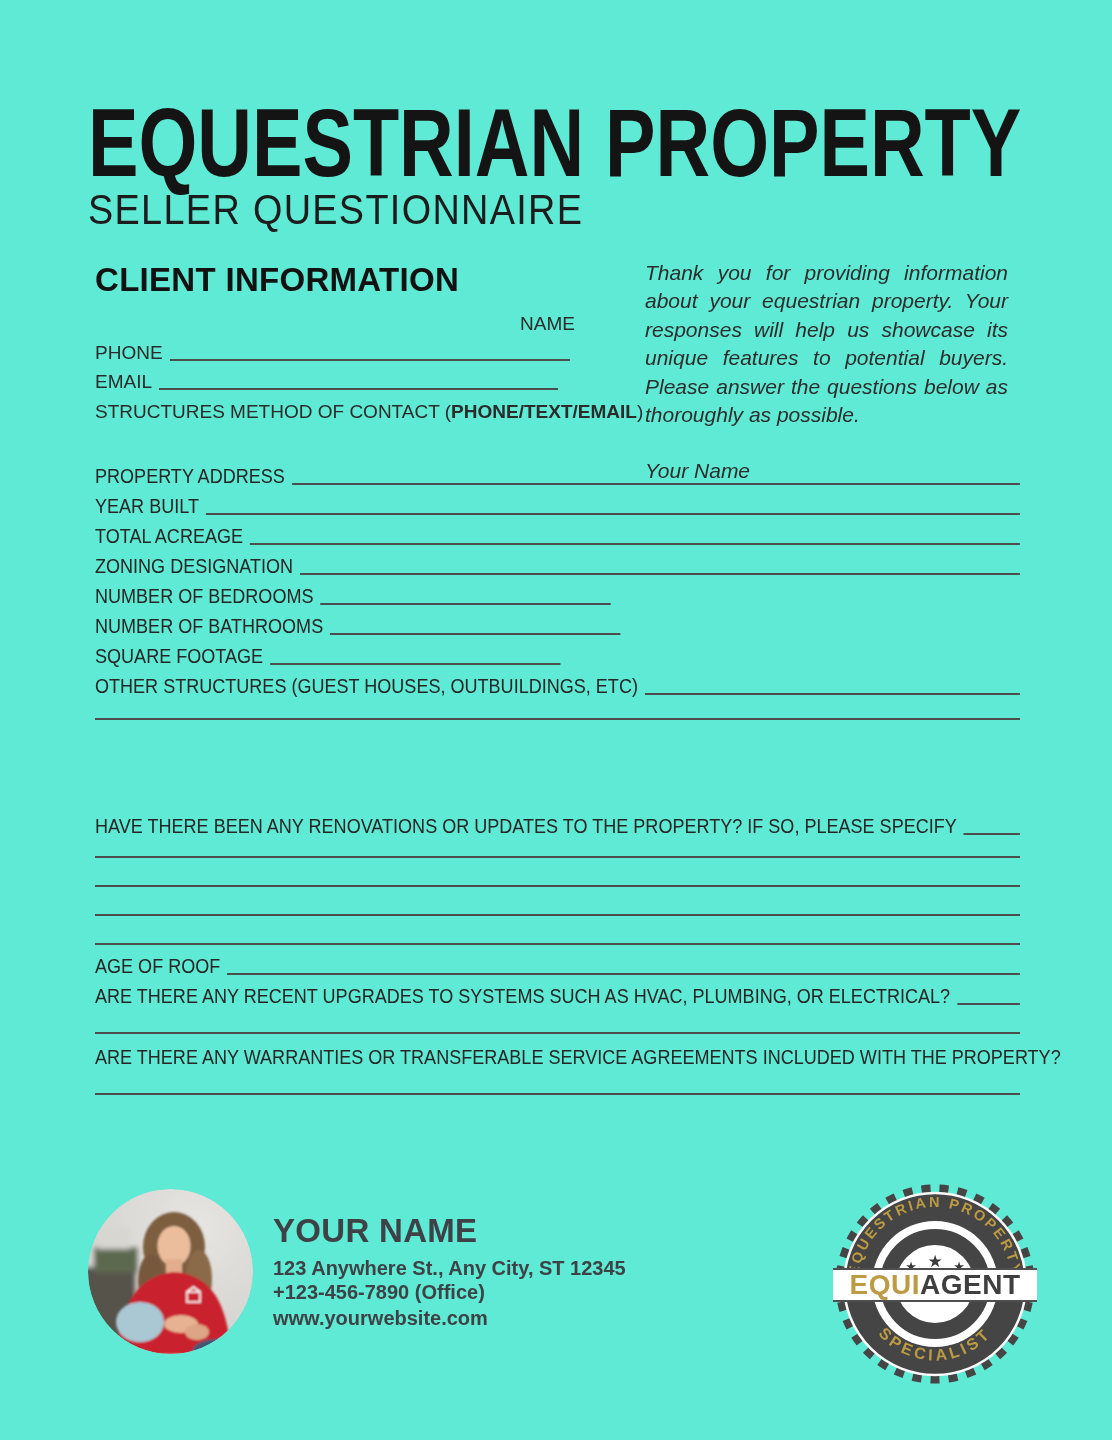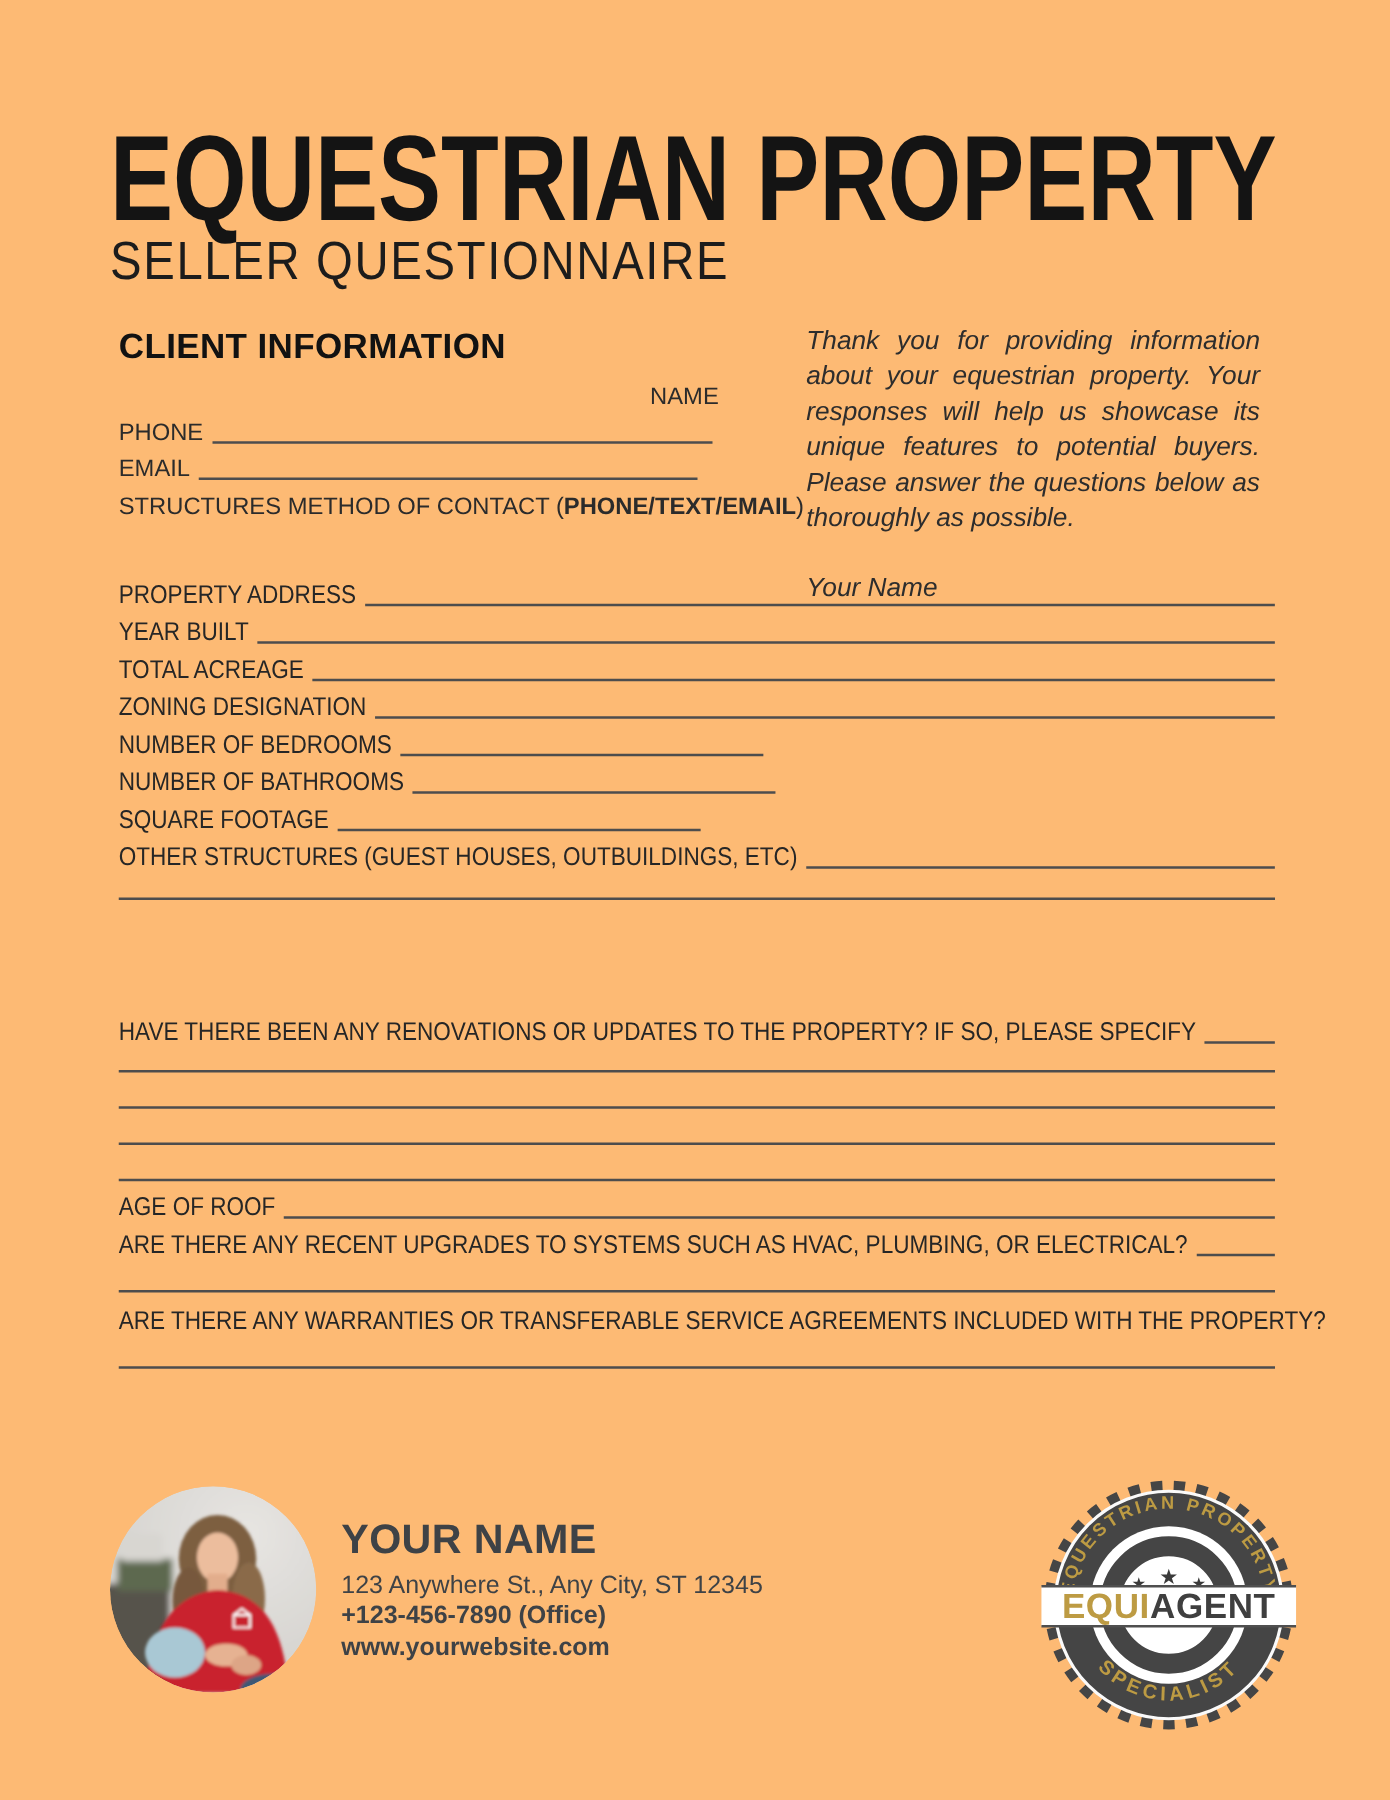--- a/index.html
+++ b/index.html
@@ -1,35 +1,35 @@
 <!DOCTYPE html>
 <html><head>
 <meta charset="utf-8">
 <style>
   html,body { margin:0; padding:0; background:#ffffff; }
   body { font-family:"Liberation Sans", sans-serif; }
-  .page { position:relative; width:1112px; height:1440px; background:#fdba74; overflow:hidden; }
+  .page { position:relative; width:1112px; height:1440px; background:#5eead4; overflow:hidden; }
 
   
   .title {
     position:absolute; left:88px; top:92px;
     font-size:97px; font-weight:700; color:#141414;
     white-space:nowrap; line-height:1.05;
     transform:scaleX(0.78); transform-origin:left top;
     letter-spacing:0px;
   }
   .subtitle {
     position:absolute; left:88px; top:186px;
     font-size:43px; font-weight:400; color:#1c1c1c;
     white-space:nowrap; line-height:1.1;
     transform:scaleX(0.88); transform-origin:left top;
     letter-spacing:1.5px;
   }
 
-  .section-heading { font-size:28px; font-weight:700; color:#121212; letter-spacing:0.3px; }
+  .section-heading { font-size:33px; font-weight:700; color:#121212; letter-spacing:0.3px; }
 
   
   .client { position:absolute; left:95px; top:261px; width:492px; }
   .field-row { display:flex; align-items:flex-end; font-size:19px; color:#2b2b2b; height:22px; margin-top:7px; }
   .field-row.first { margin-top:14px;flex-direction:column; }
   .fill-line { flex:1 1 auto; border-bottom:2px solid #4d4d4d; margin-left:7px; transform:translateY(-3px); }
   .preferred { margin-top:8px; font-size:19px; color:#2b2b2b; white-space:nowrap; }
   .preferred b { font-weight:700; }
 
   
@@ -56,21 +56,21 @@
   
   .renov { position:absolute; left:95px; top:802px; width:930px; }
   .blank-line { width:925px; height:27px; border-bottom:2px solid #4d4d4d; }
   .blank-line.sm { height:18px; }
   .blank-line.md { height:24px; }
 
   
   .photo { position:absolute; left:88px; top:1189px; width:165px; height:165px; border-radius:50%; overflow:hidden; }
   .agent-info { position:absolute; left:273px; top:1212px; color:#3e4246; }
   .agent-name { font-size:33px; font-weight:700; letter-spacing:0.3px; }
-  .agent-address { font-size:20px; font-weight:400; margin-top:7px; }
+  .agent-address { font-size:20px; font-weight:700; margin-top:7px; }
   .agent-phone { font-size:20px; font-weight:700; margin-top:1px; }
   .agent-site { font-size:20px; font-weight:700; margin-top:3px; }
   .badge { position:absolute; left:833px; top:1179px; width:204px; height:210px; }
 </style>
 </head>
 <body>
 
 <div class="page">
 
   <div class="title">EQUESTRIAN PROPERTY</div>

